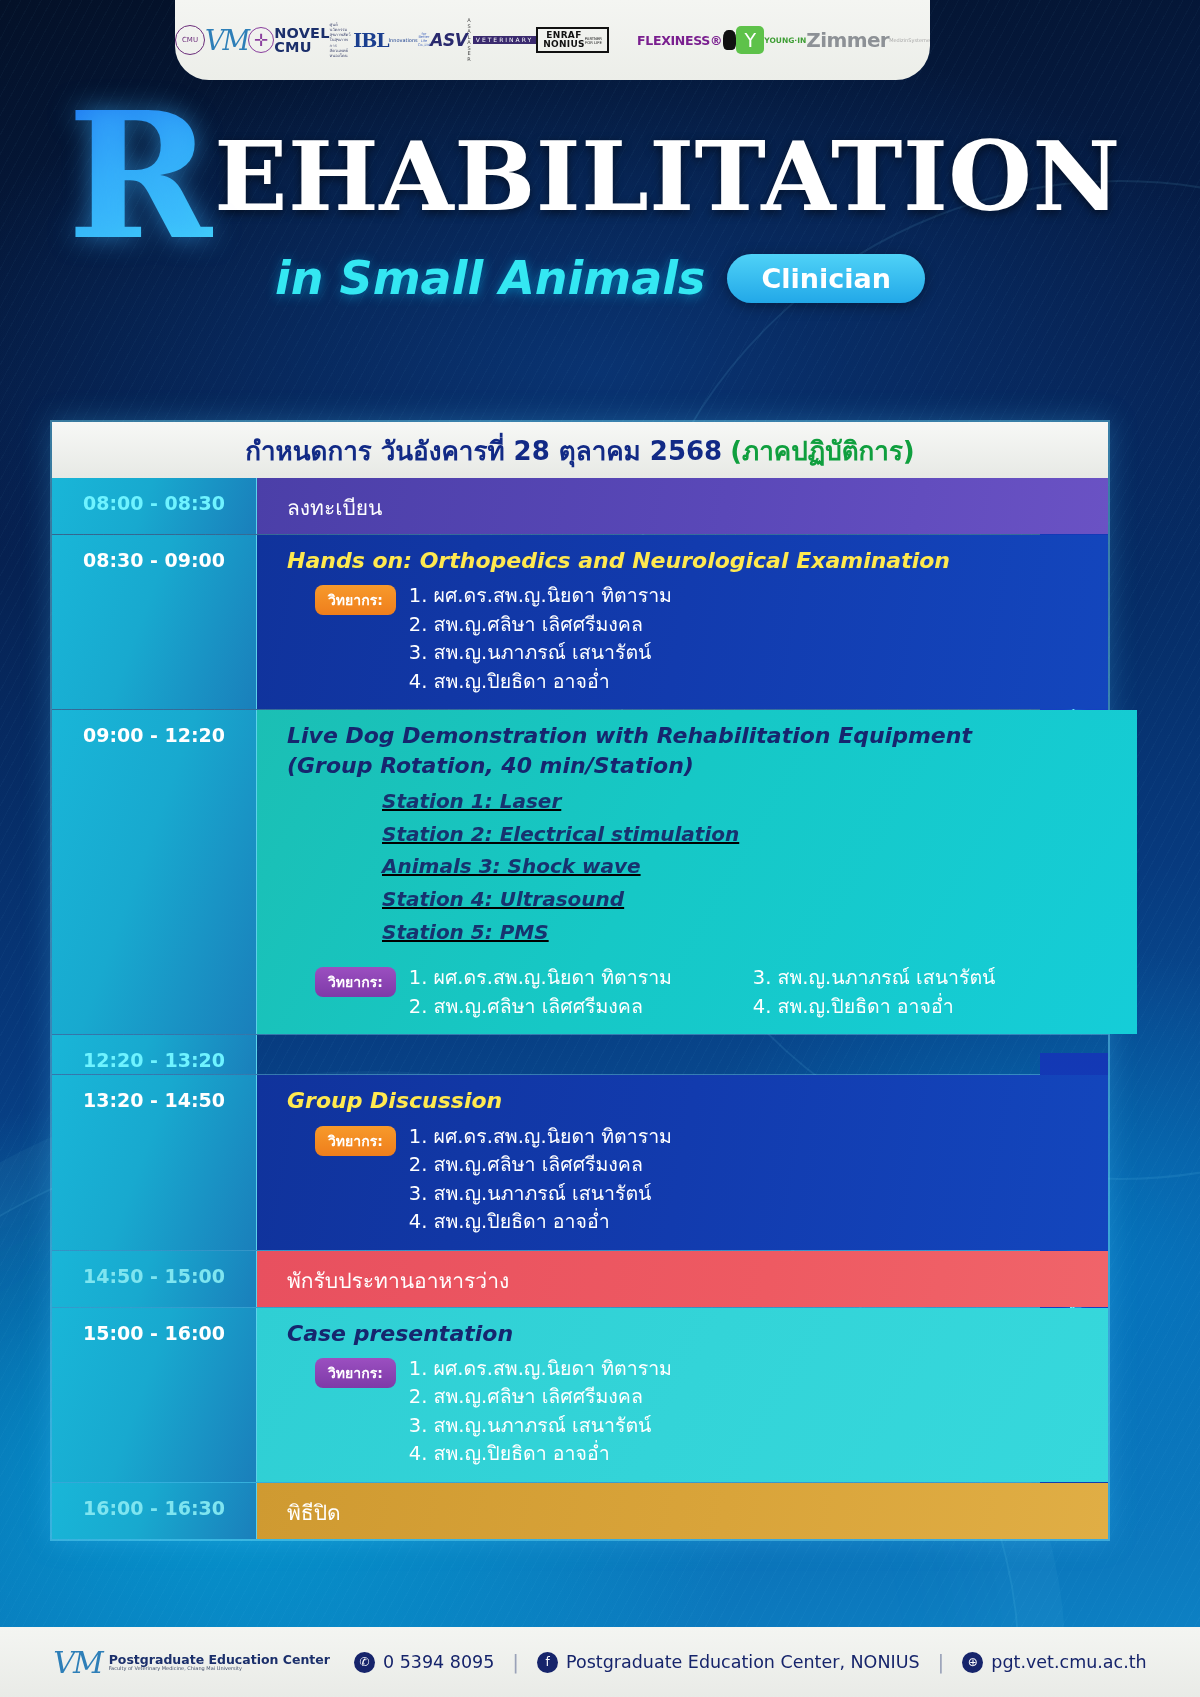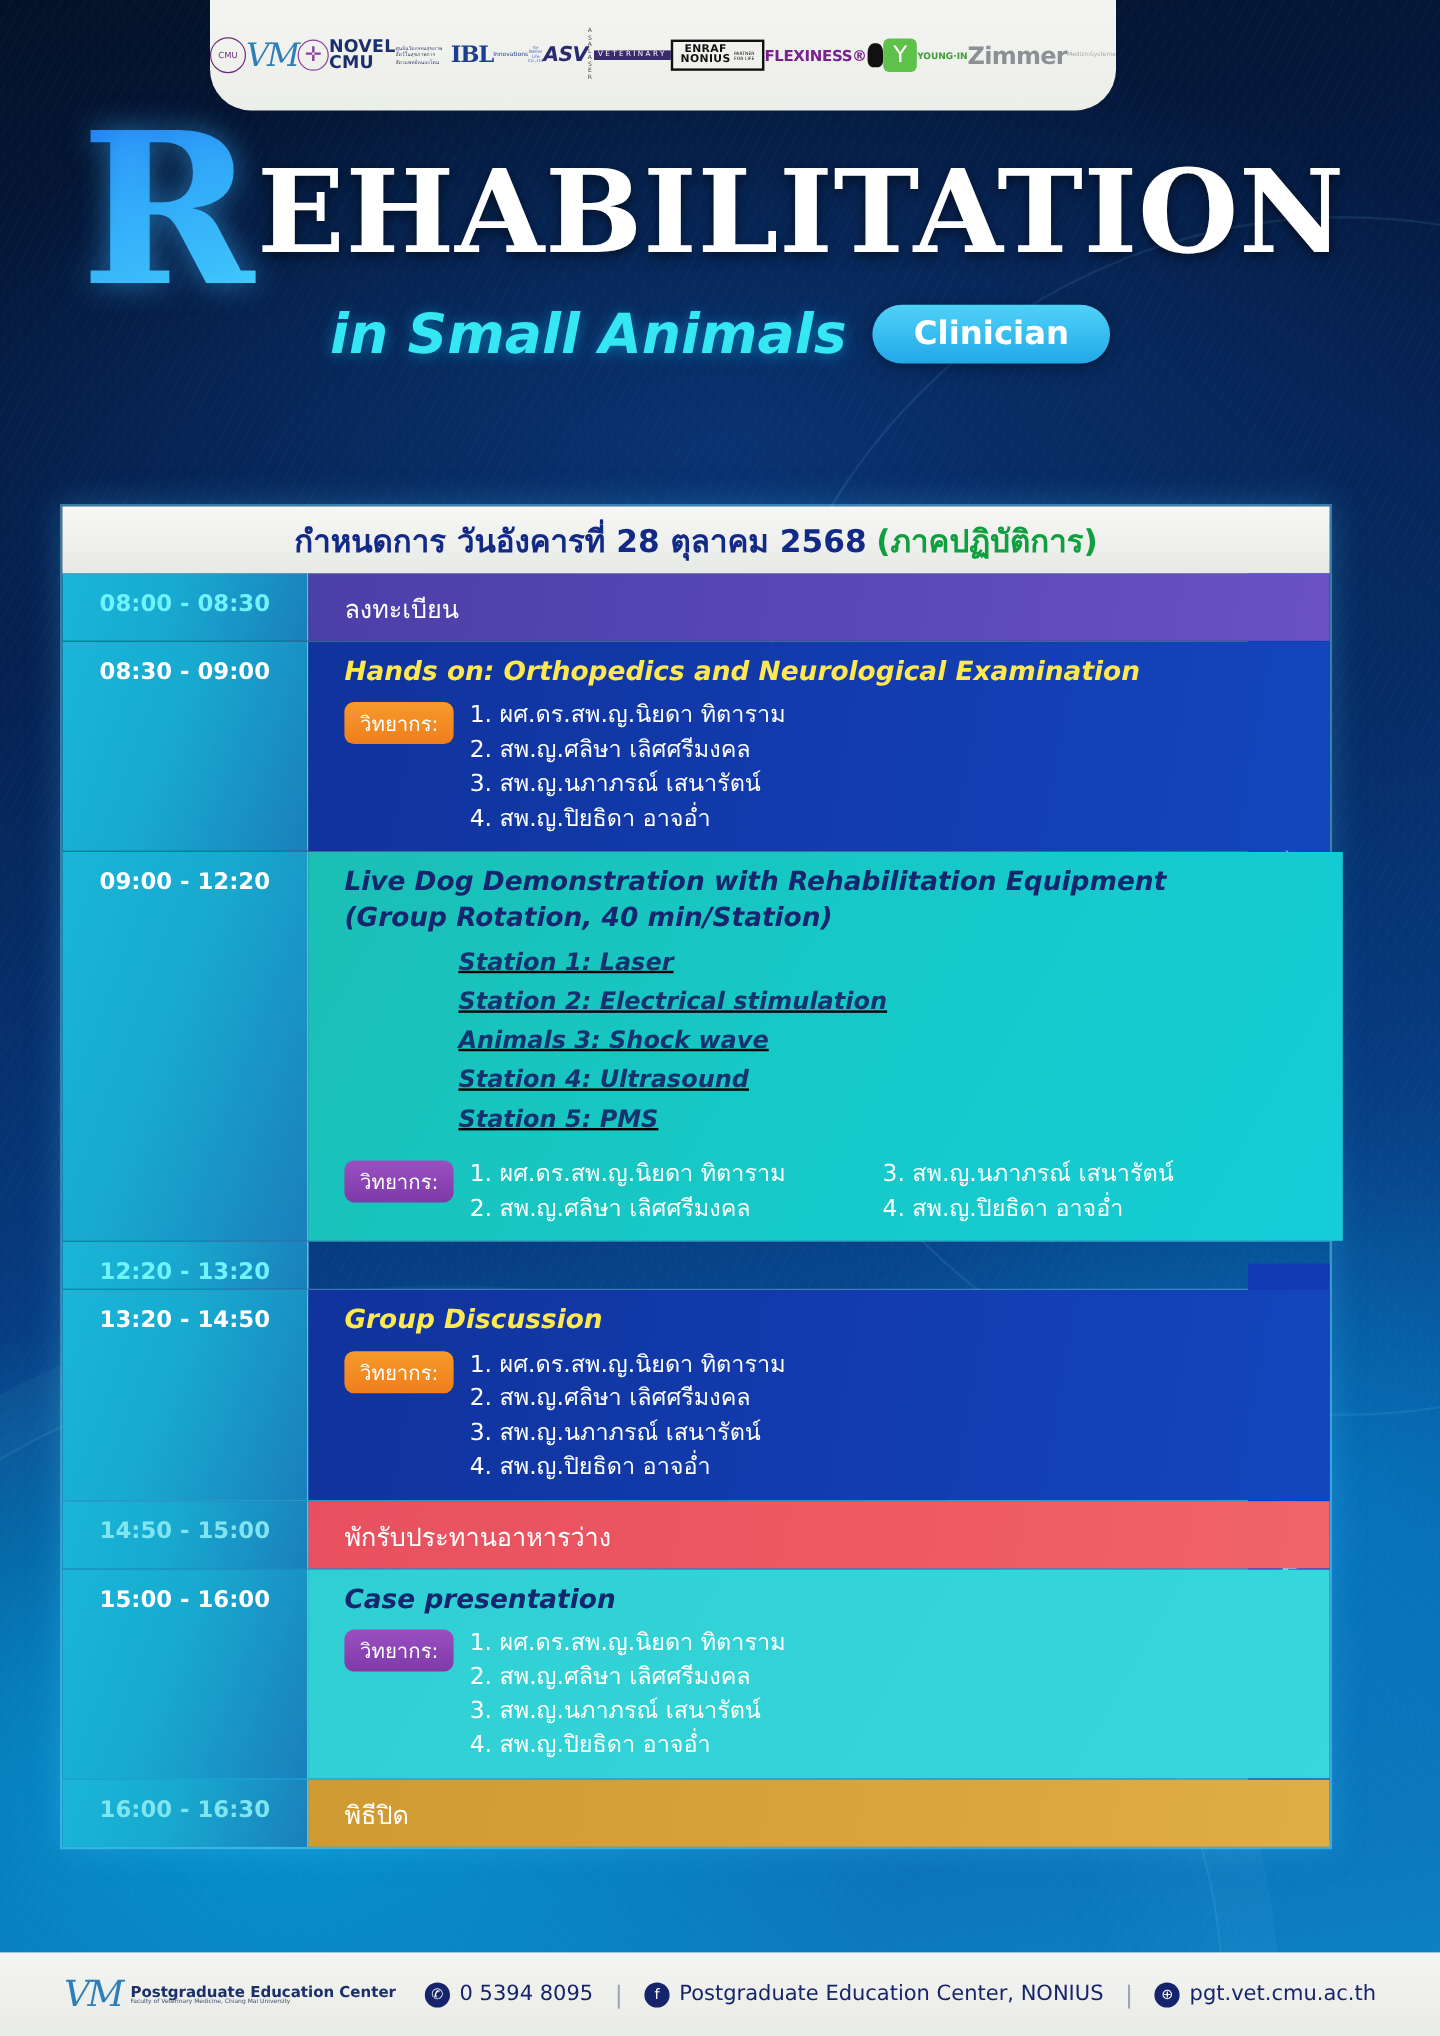--- a/index.html
+++ b/index.html
@@ -29,21 +29,21 @@
     border:2px solid rgba(130,230,255,.13);
     box-shadow:0 0 0 46px rgba(130,230,255,.05), inset 0 0 140px rgba(130,230,255,.07);
   }
   .bg-arc2 {
     position:absolute; right:-420px; top:180px; width:1000px; height:1000px;
     border-radius:50%; border:2px solid rgba(130,230,255,.10);
   }
 
   
   .logobar {
-    position:absolute; top:0; left:175px; width:755px; height:92px;
+    position:absolute; top:0; left:175px; width:755px; height:80px;
     background:linear-gradient(180deg,#f4f5f2 0%,#eceee9 100%);
     border-radius:0 0 34px 34px;
     display:flex; align-items:center; justify-content:center; 
     z-index:5;
   }
   .logo { display:flex; align-items:center; justify-content:center; }
   .lg-seal{width:30px;height:30px;border-radius:50%;border:1.6px solid #6b2d7a;display:flex;align-items:center;justify-content:center;font-size:7px;color:#6b2d7a;}
   .lg-vm{font-family:"DejaVu Serif","Liberation Serif",serif;font-style:italic;font-size:27px;color:#2e7fb8;letter-spacing:-2px;}
   .lg-cross{width:26px;height:26px;border-radius:50%;border:1.6px solid #8a3f9e;display:flex;align-items:center;justify-content:center;color:#8a3f9e;font-size:17px;line-height:1;}
   .lg-novel{line-height:1;text-align:left;}
@@ -53,21 +53,21 @@
   .lg-ibl b{font-size:19px;color:#1b3f8f;letter-spacing:-1px;display:block;font-family:"DejaVu Serif",serif;}
   .lg-ibl s{font-size:5px;color:#1b3f8f;text-decoration:none;display:block;}
   .lg-ibl i{font-size:3.6px;color:#4a6bbf;font-style:normal;display:block;}
   .lg-asv{text-align:center;line-height:1.1;}
   .lg-asv b{font-size:17px;color:#2a2a6e;font-style:italic;display:block;letter-spacing:-.5px;}
   .lg-asv s{font-size:5px;color:#444;text-decoration:none;letter-spacing:2px;display:block;}
   .lg-asv i{font-size:6px;background:#3a2a6e;color:#fff;display:block;letter-spacing:2px;font-style:normal;padding:1px 3px;}
   .lg-enraf{border:2px solid #111;padding:2px 5px;text-align:center;line-height:1.05;}
   .lg-enraf b{font-size:9px;color:#111;display:block;letter-spacing:.3px;}
   .lg-enraf s{font-size:3.8px;color:#111;text-decoration:none;display:block;margin-top:1px;}
-  .lg-flex{font-size:12.5px;font-weight:bold;color:#7a1f8f;letter-spacing:-.3px;}
+  .lg-flex{font-size:12.5px;font-weight:bold;color:#7a1f8f;letter-spacing:-.3px;padding-left:28px;}
   .lg-dog{width:13px;height:20px;background:#111;border-radius:40% 40% 30% 30%;margin-left:1px;}
   .lg-young{text-align:center;line-height:1;}
   .lg-young em{display:block;width:28px;height:28px;background:#5ec24a;border-radius:5px;color:#fff;font-style:normal;font-size:19px;line-height:28px;}
   .lg-young s{font-size:7.5px;color:#3f9e35;text-decoration:none;font-weight:bold;display:block;margin-top:1px;}
   .lg-zim{line-height:1;text-align:left;}
   .lg-zim b{font-size:20px;color:#8d9196;display:block;letter-spacing:-.6px;}
   .lg-zim s{font-size:5px;color:#aaa;text-decoration:none;display:block;}
 
   
   .title-wrap { position:absolute; top:120px; left:0; width:1200px; text-align:center; z-index:4; }
@@ -138,22 +138,22 @@
   .sess-title { font-size:22px; font-weight:bold; font-style:italic; line-height:1.34; }
   .sess-title.yellow { color:#ffe94f; }
   .sess-title.navy   { color:#16266e; }
 
   .stations { margin:5px 0 16px 95px;text-decoration:underline; }
   .station { font-size:20px; font-style:italic; font-weight:bold; color:#17336f; line-height:1.63; }
 
   .spk { display:flex; align-items:flex-start; margin-top:7px; }
   .spk-badge {
     flex:none; margin-top:3px; margin-right:13px;
-    font-size:17px; font-weight:normal; color:#fff;
-    padding:4px 13px; border-radius:8px; white-space:nowrap;
+    font-size:14px; font-weight:bold; color:#fff;
+    padding:4px 13px; border-radius:8px; white-space:nowrap;margin-left:28px;
   }
   .spk-badge.orange { background:linear-gradient(180deg,#f79a2b 0%,#ef7e1c 100%); }
   .spk-badge.purple { background:linear-gradient(180deg,#9b4fc0 0%,#7e3aa8 100%); }
   .spk-list { font-size:19.5px; line-height:1.46; color:#fff; }
   .spk-cols { display:flex; gap:44px; }
   .spk-cols .spk-list { min-width:300px; }
 
   
   .roomstrip {
     position:absolute; right:0; top:0; width:68px;

